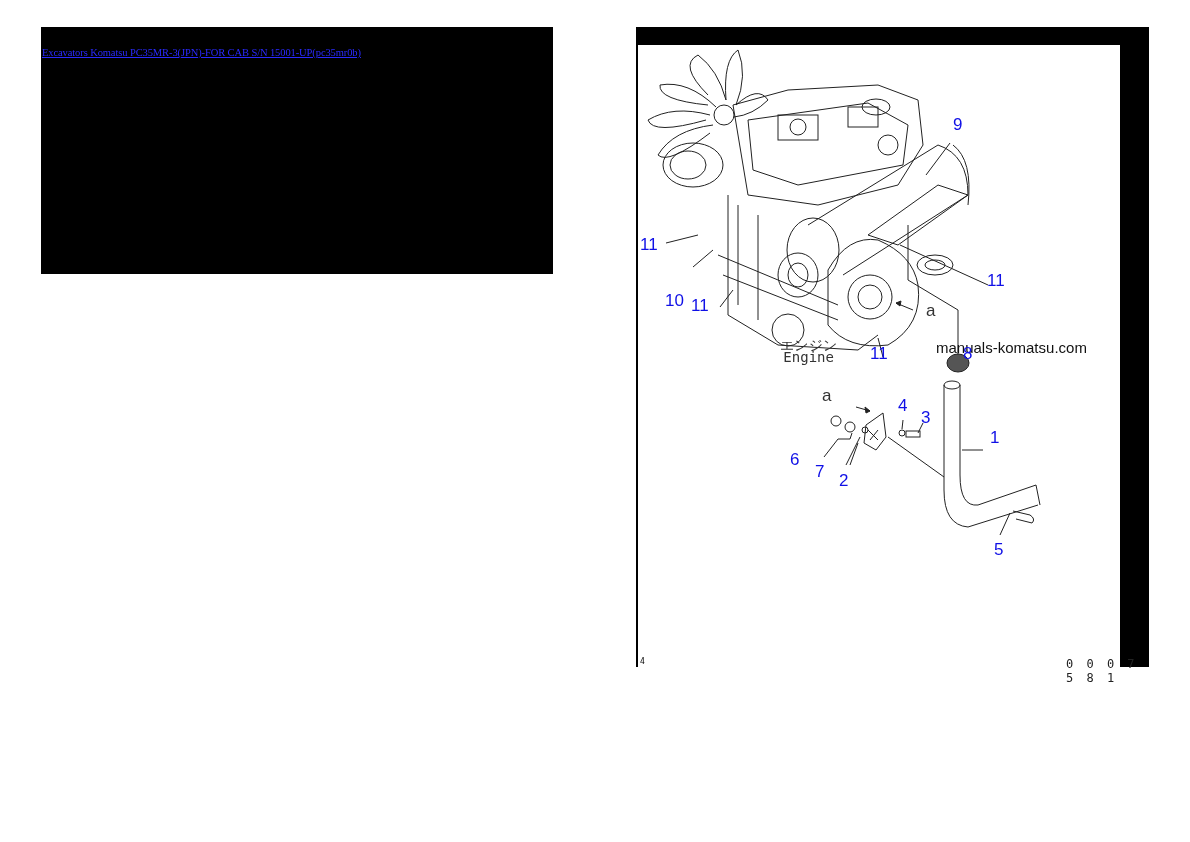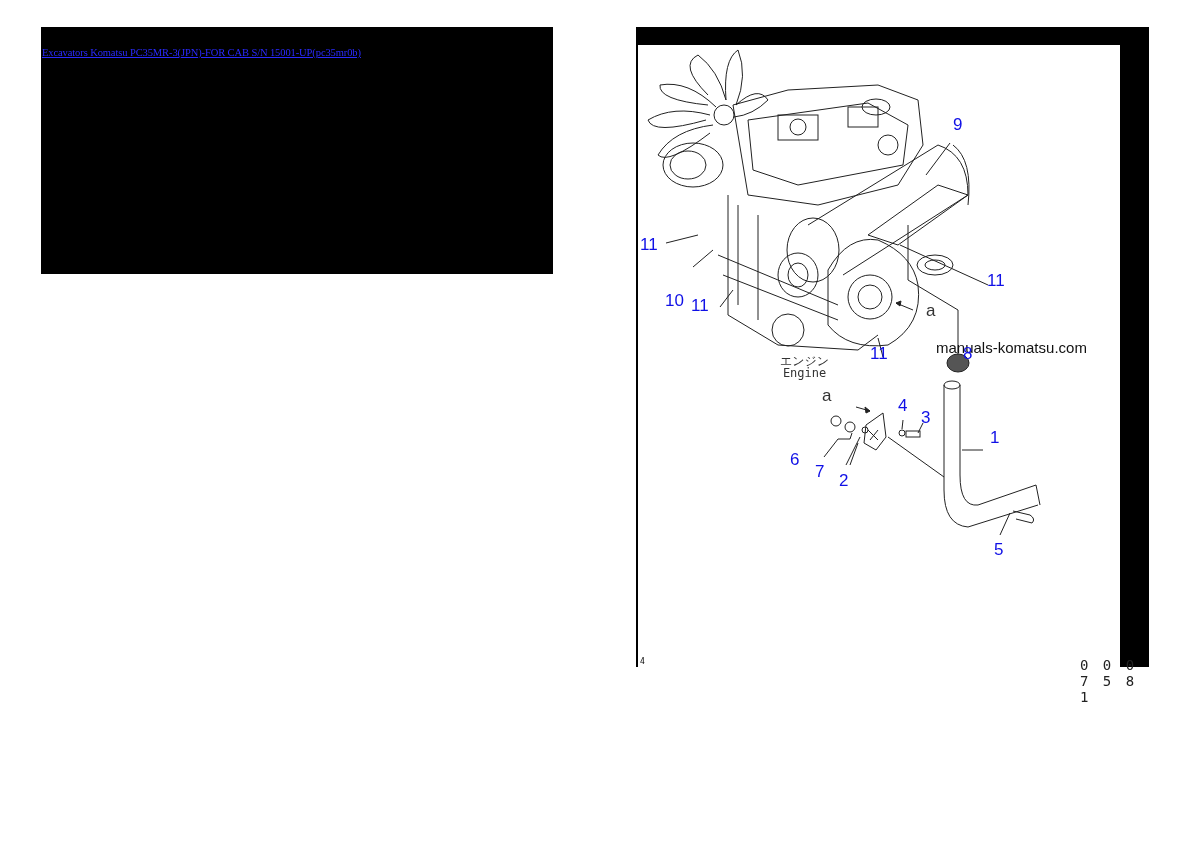--- a/index.html
+++ b/index.html
@@ -32,37 +32,37 @@
       position: absolute; left: 0; top: 18px; width: 2px; height: 622px; background: #000;
     }
     .drawing {
       position: absolute; left: 2px; top: 18px; width: 482px; height: 622px;
     }
     .page-num {
       position: absolute; left: 4px; top: 630px;
       font-family: "DejaVu Sans Mono", monospace; font-size: 8px; color: #000;
     }
     .fig-code {
-      position: absolute; left: 444px; top: 630px;
-      font-family: "DejaVu Sans Mono", monospace; font-size: 14px; color: #222;
+      position: absolute; left: 430px; top: 630px;
+      font-family: "DejaVu Sans Mono", monospace; font-size: 12px; color: #222;
       letter-spacing: 3px;
     }
     .part-label {
       position: absolute; font-family: "Liberation Sans", sans-serif;
       font-size: 17px; color: #1010e6; line-height: 1;
     }
     .watermark {
       position: absolute; left: 300px; top: 313px;
       font-family: "Liberation Sans", sans-serif; font-size: 15px; color: #111;
       line-height: 1; white-space: nowrap;
     }
     .engine-caption {
       position: absolute; left: 144px; top: 312px;
-      font-family: "DejaVu Sans Mono", monospace; font-size: 12px; color: #333;
-      line-height: 12px; text-align: center; margin-top: 16px;
+      font-family: "DejaVu Sans Mono", monospace; font-size: 14px; color: #333;
+      line-height: 12px; text-align: center;
     }
     .detail-letter {
       position: absolute; font-family: "Liberation Sans", sans-serif;
       font-size: 17px; color: #333; line-height: 1;
     }
   </style>
 </head>
 <body>
 
 <div class="left-panel">

